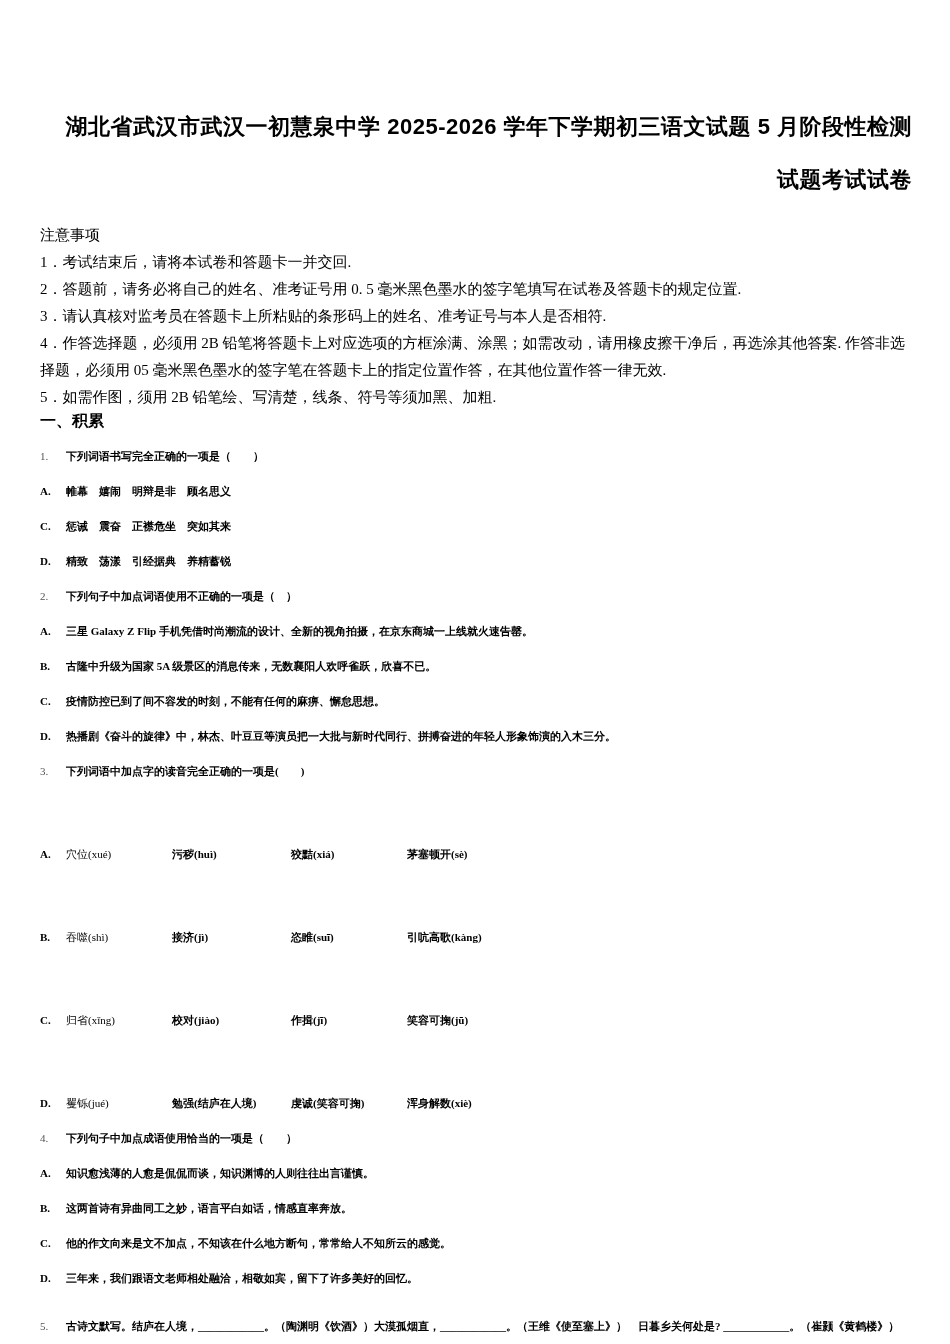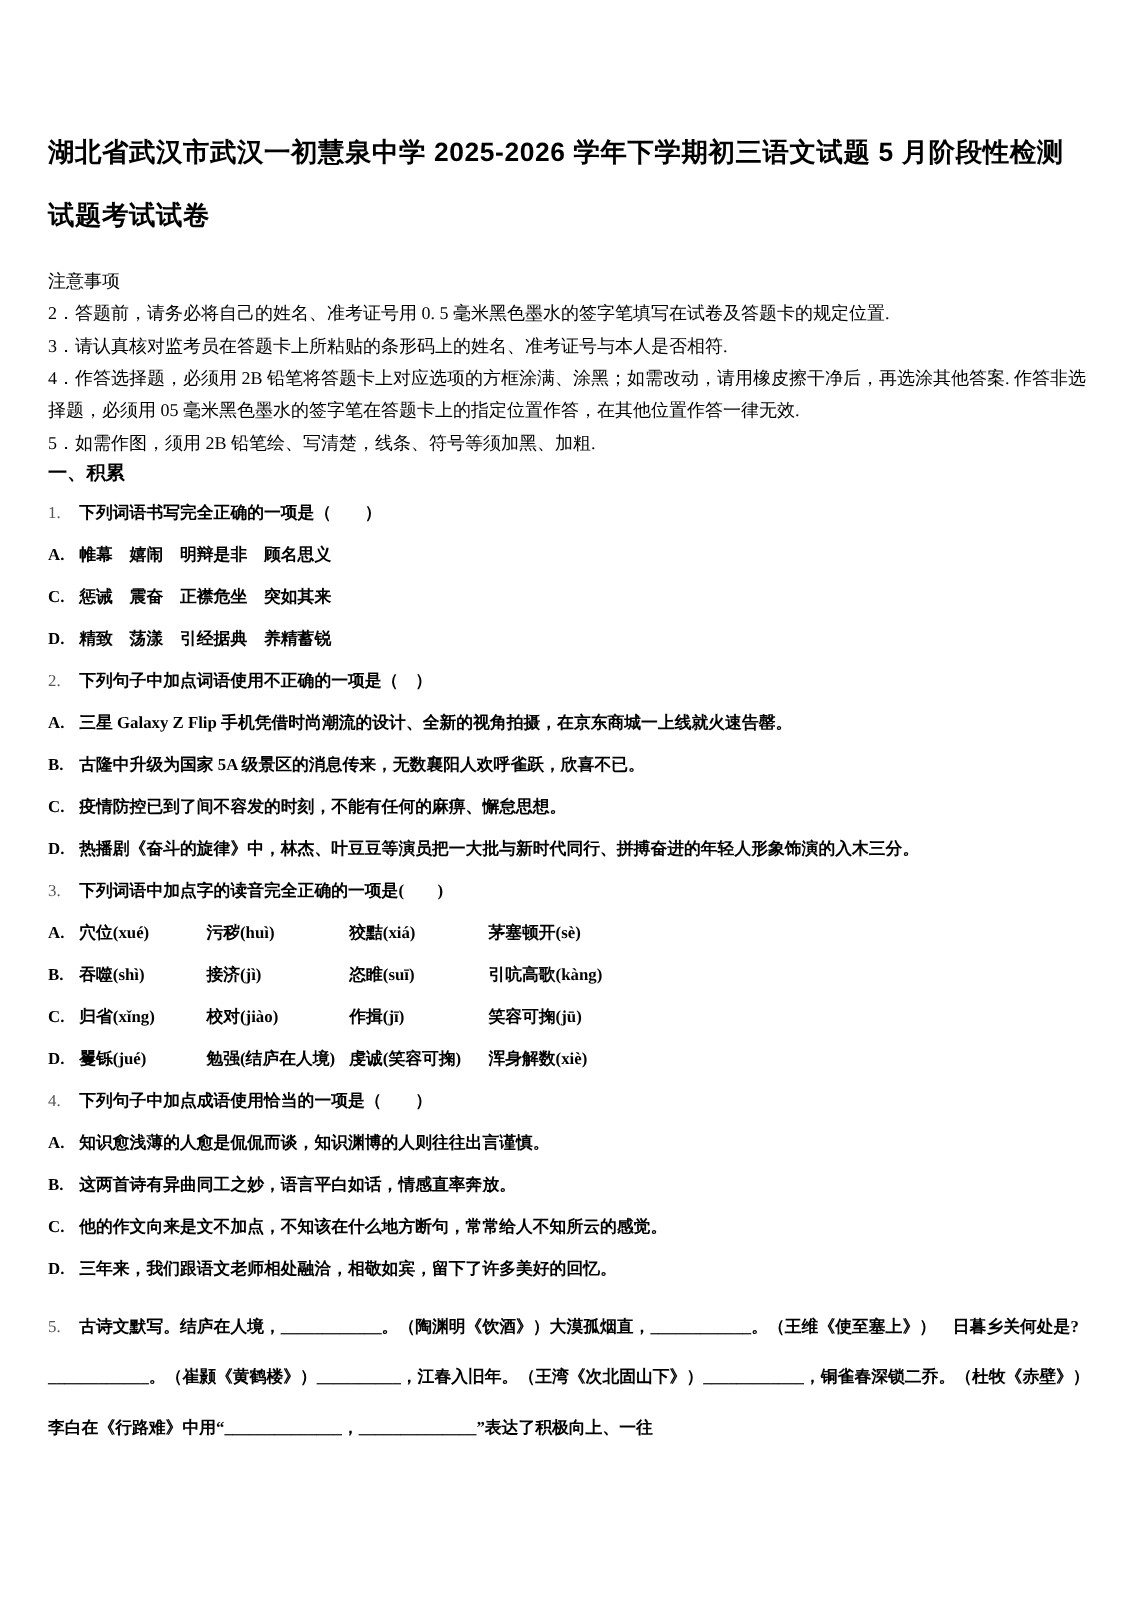--- a/index.html
+++ b/index.html
@@ -9,72 +9,73 @@
     height: 1344px;
     box-sizing: border-box;
     padding: 100px 38px 0 40px;
     background: #ffffff;
     color: #000000;
     font-family: "Liberation Serif", serif;
     overflow: hidden;
   }
   .title {
     margin: 0 0 16px 0;
-    text-align: left;
+    text-align: right;
     font-size: 22px;
     font-weight: 700;
     line-height: 53px;
     font-family: "Liberation Sans", sans-serif;
     letter-spacing: 0.5px;
   }
   .notice { font-size: 15px; line-height: 27px; }
   .notice-heading { margin: 0; }
   .notice p { margin: 0; }
   .section-heading {
     margin: 0 0 0 0;
     font-size: 16px;
     font-weight: 700;
     font-family: Liberation Sans, sans-serif;
   }
-  .question { font-size: 14px; }
+  .question { font-size: 11px; }
   .question p { margin: 13px 0 0 0; line-height: 22px; }
   .stem-line { font-weight: 600; }
   .qnum {
     display: inline-block;
     min-width: 26px;
     color: #555555;
     font-weight: 400;
     font-family: "Liberation Serif", serif;
   }
   .olabel {
     display: inline-block;
     min-width: 26px;
     font-weight: 700;
     font-family: "Liberation Serif", serif;
   }
   .otext { font-weight: 600; }
-  .option.cols .w0 { display: inline-block; min-width: 106px; font-weight: 700; }
+  .option.cols .w0 { display: inline-block; min-width: 106px; font-weight: 400; margin-top: 48px; }
   .option.cols .w1 { display: inline-block; min-width: 119px; font-weight: 700; }
   .option.cols .w2 { display: inline-block; min-width: 116px; font-weight: 600; }
   .option.cols .w3 { font-weight: 600; }
   .fill-question p {
     margin: 16px 0 0 0;
     line-height: 42px;
     font-weight: 600;
   }
 </style>
 </head>
 <body>
 
 <div class="page">
 
   <h1 class="title"><span>湖北省武汉市武汉一初慧泉中学 2025-2026 学年下学期初三语文试题 5 月阶段性检测</span><br><span>试题考试试卷</span></h1>
 
   <div class="notice">
     <p class="notice-heading">注意事项</p>
+    <p>1．考试结束后，请将本试卷和答题卡一并交回.</p>
     <p>2．答题前，请务必将自己的姓名、准考证号用 0. 5 毫米黑色墨水的签字笔填写在试卷及答题卡的规定位置.</p>
     <p>3．请认真核对监考员在答题卡上所粘贴的条形码上的姓名、准考证号与本人是否相符.</p>
     <p>4．作答选择题，必须用 2B 铅笔将答题卡上对应选项的方框涂满、涂黑；如需改动，请用橡皮擦干净后，再选涂其他答案.  作答非选择题，必须用 05 毫米黑色墨水的签字笔在答题卡上的指定位置作答，在其他位置作答一律无效.</p>
     <p>5．如需作图，须用 2B 铅笔绘、写清楚，线条、符号等须加黑、加粗.</p>
   </div>
 
   <p class="section-heading">一、积累</p>
 
   <div class="question">
     <p class="stem-line"><span class="qnum">1.</span><span class="otext">下列词语书写完全正确的一项是（　　）</span></p>

